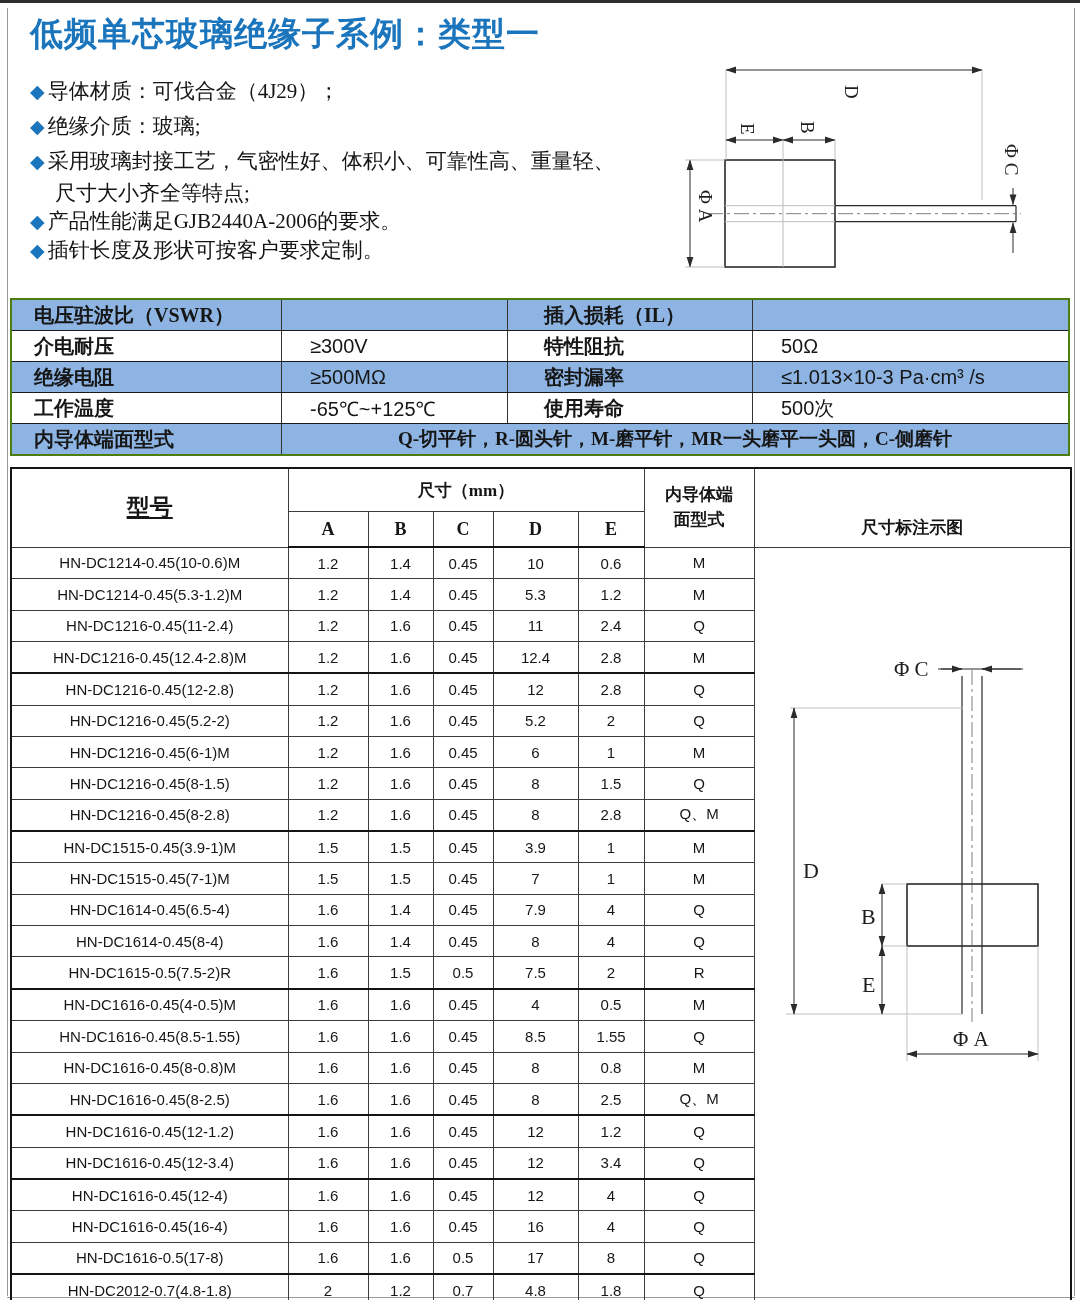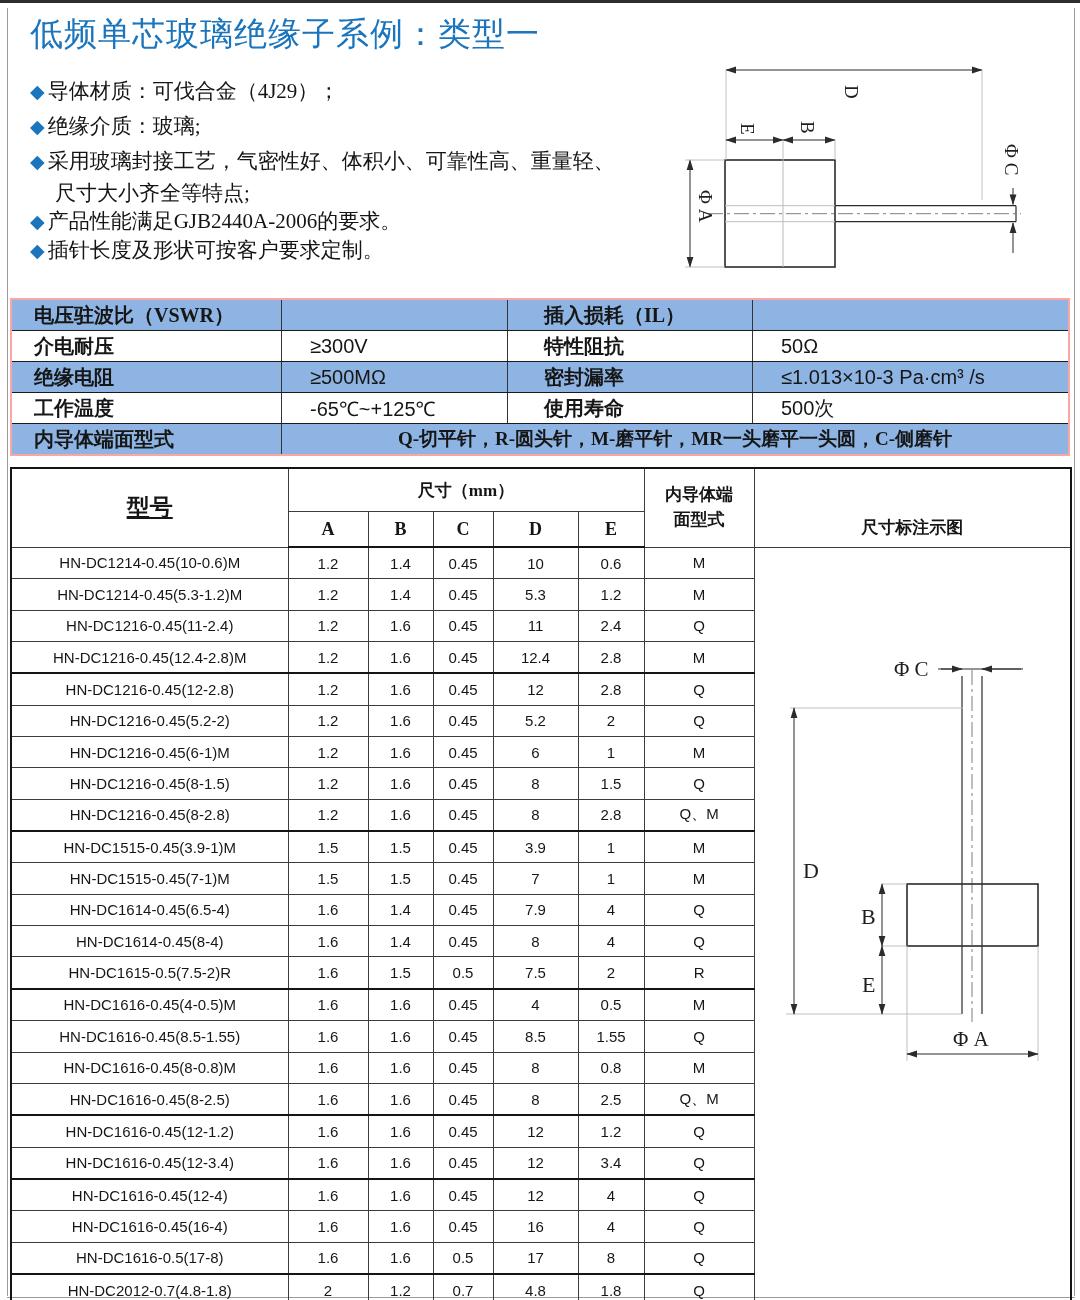--- a/index.html
+++ b/index.html
@@ -8,38 +8,38 @@
     font-family:"Liberation Sans", sans-serif; overflow:hidden; color:#161616;
   }
   
   .edge-top    { position:absolute; left:0; top:0; width:100%; height:3px; background:#2e2e2e; }
   .edge-left   { position:absolute; left:7px; top:8px; bottom:4px; width:1px; background:#9a9a9a; }
   .edge-right  { position:absolute; right:5px; top:8px; bottom:4px; width:1px; background:#9a9a9a; }
   .edge-bottom { position:absolute; left:7px; right:5px; bottom:2px; height:1px; background:#9a9a9a; }
 
   
   .title {
-    position:absolute; left:30px; top:12px; font-size:33px; font-weight:normal;
+    position:absolute; left:30px; top:12px; font-size:33px; font-weight:bold;
     color:#1b75bc; letter-spacing:1px; white-space:nowrap;
   }
 
   
   .bullets {
     position:absolute; left:30px; top:74px; width:660px;
     font-family:"Liberation Serif", serif; font-size:21px; color:#141414;
   }
   .bullet-line { line-height:35px; white-space:nowrap; }
   .bullet-line:nth-child(n+4) { line-height:28px; }
   .bullet-line .dm { color:#1b75bc; font-size:19px; margin-right:3px; }
   .bullet-line.cont { padding-left:25px; }
 
   
   .spec {
     position:absolute; left:10px; top:298px; width:1060px;
-    border:2px solid #fca5a5; box-sizing:border-box;
+    border:2px solid #4d7c0f; box-sizing:border-box;
   }
   .spec-row { display:grid; grid-template-columns:270px 226px 245px 1fr; height:30px; border-bottom:1px solid #1a1a1a; }
   .spec-row.merged { grid-template-columns:270px 1fr; }
   .spec-row:last-child { border-bottom:none; }
   .spec-row.blue { background:#8db4e2; }
   .spec-cell { border-right:1px solid #333; display:flex; align-items:center; overflow:hidden; white-space:nowrap; }
   .spec-cell:last-child { border-right:none; }
   .spec-label { font-family:"Liberation Serif", serif; font-weight:600; font-size:20px; padding-left:22px; }
   .spec-label.l2 { padding-left:36px; }
   .spec-value { font-size:20px; padding-left:28px; }

